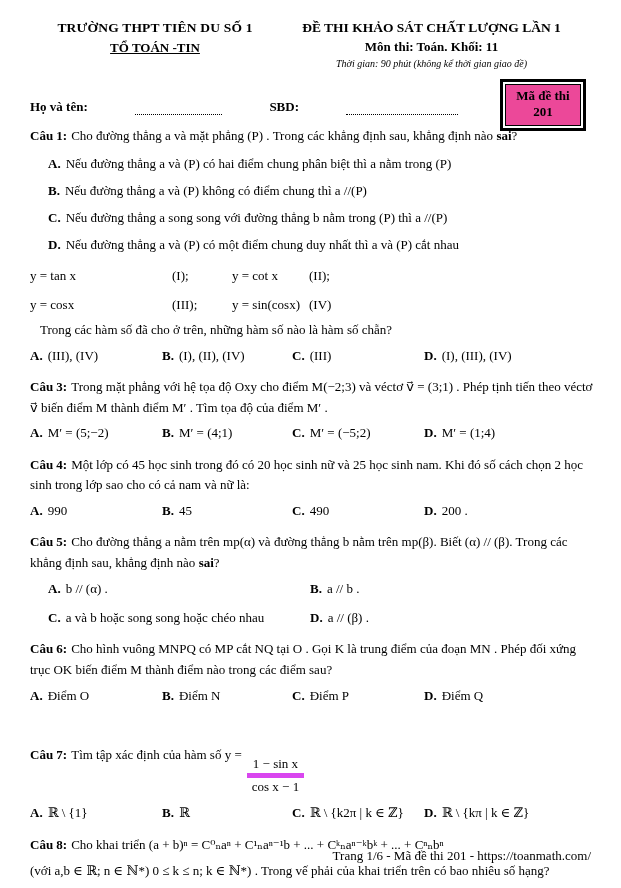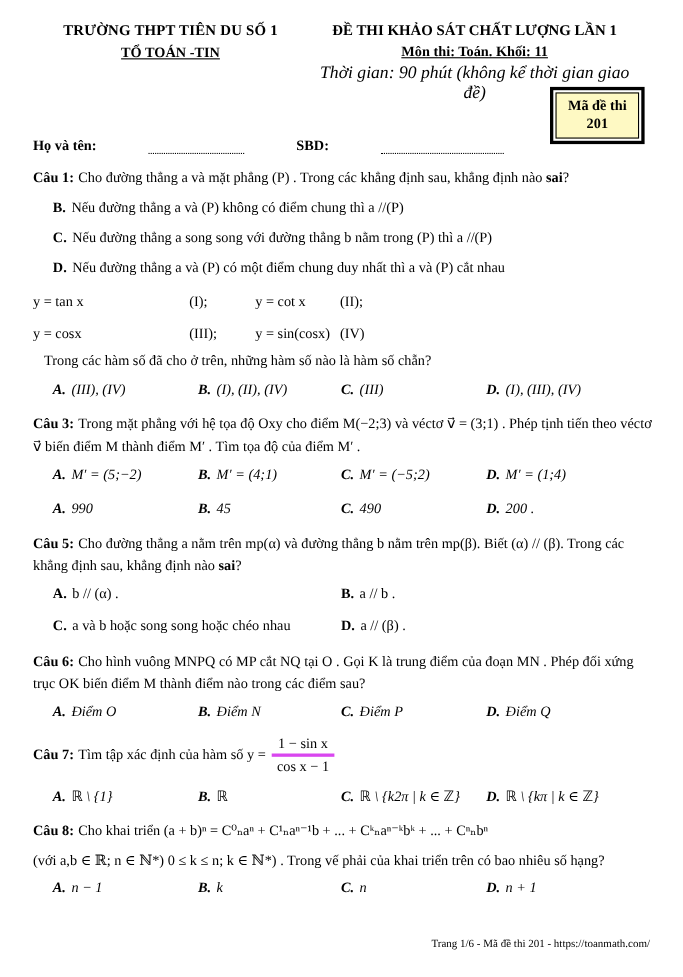--- a/index.html
+++ b/index.html
@@ -11,58 +11,58 @@
   }
   .page { position:relative; width:621px; height:888px; padding:20px 28px 0 30px; overflow:hidden; }
 
   
   .hdr { display:flex; }
   .hdr-left { width:250px; text-align:center; font-weight:bold; }
   .hdr-left .school { font-size:13.5px; letter-spacing:.2px; }
   .hdr-left .dept { margin-top:4px; text-decoration:underline; }
   .hdr-right { flex:1; text-align:center; padding-right:10px; }
   .hdr-right .title { font-weight:bold; font-size:13.5px; }
-  .hdr-right .subject { font-weight:bold; margin-top:3px;text-decoration:underline; }
-  .hdr-right .duration { font-style:italic; margin-top:3px; font-size:16px; }
+  .hdr-right .subject { font-weight:bold; margin-top:3px; }
+  .hdr-right .duration { font-style:italic; margin-top:3px; font-size:10px; }
 
   .code-box {
     position:absolute; top:84px; right:40px; width:76px;
-    padding:3px 2px 5px; text-align:center; font-weight:bold; background:#fef9c3;
+    padding:3px 2px 5px; text-align:center; font-weight:bold; background:#ec4899;
     border:1px solid #000; outline:3px solid #000; outline-offset:2px;
   }
   .code-box .l1 { display:block; }
   .code-box .l2 { display:block; }
 
   .name-row { display:flex; align-items:flex-end; margin-top:30px; width:428px; font-weight:bold;gap:47px; }
   .dots { border-bottom:1.6px dotted #000; height:14px; }
   .dots.grow { flex:1; }
   .dots.sbd { width:112px; }
 
   
   .q { margin-top:11px; }
   .stem { margin:0; line-height:1.6; }
   .qlabel { margin-right:4px; }
   .ol { margin-right:5px; }
   .opt { line-height:1.55; }
   .opts-list .opt { margin-left:18px; margin-top:7px; }
-  .opts-row { display:grid; grid-template-columns:132px 130px 132px auto; margin-left:18px; margin-top:5px;font-style:italic; }
+  .opts-row { display:grid; grid-template-columns:132px 130px 132px auto; margin-top:5px; }
   .opts-2col { display:grid; grid-template-columns:262px auto; margin-left:18px; margin-top:5px; row-gap:9px; }
 
   
   .fgrid { display:grid; grid-template-columns:142px 60px 77px 90px auto; line-height:1.6; row-gap:8px; }
   .fcell { white-space:nowrap; }
 
   
   .frac { display:inline-flex; flex-direction:column; text-align:center; vertical-align:middle; margin-left:5px; line-height:1.25; }
-  .frac .num { display:block; padding:0 5px 1px; border-bottom:3px solid #d946ef; }
+  .frac .num { display:block; padding:0 5px 1px; border-bottom:5px solid #d946ef;margin-top:39px; }
   .frac .den { display:block; padding:1px 5px 0; }
 
   .math { white-space:nowrap; }
 
-  .footer { position:absolute; right:30px; bottom:24px; font-size:10px; }
+  .footer { position:absolute; right:30px; bottom:24px; font-size:13px; }
 </style>
 </head>
 <body>
 
 <div class="page">
 
   <div class="hdr">
     <div class="hdr-left">
       <div class="school">TRƯỜNG THPT TIÊN DU SỐ 1</div>
       <div class="dept">TỔ TOÁN -TIN</div>
@@ -82,20 +82,21 @@
   <div class="name-row">
     <span>Họ và tên:</span>
     <span class="dots grow"></span>
     <span>SBD:</span>
     <span class="dots sbd"></span>
   </div>
 
   <section class="q">
     <p class="stem"><b class="qlabel">Câu 1:</b><span>Cho đường thẳng a và mặt phẳng (P) . Trong các khẳng định sau, khẳng định nào </span><b>sai</b><span>?</span></p>
     <div class="opts-list">
+      <div class="opt"><b class="ol">A.</b><span>Nếu đường thẳng a và (P) có hai điểm chung phân biệt thì a nằm trong (P)</span></div>
       <div class="opt"><b class="ol">B.</b><span>Nếu đường thẳng a và (P) không có điểm chung thì a //(P)</span></div>
       <div class="opt"><b class="ol">C.</b><span>Nếu đường thẳng a song song với đường thẳng b nằm trong (P) thì a //(P)</span></div>
       <div class="opt"><b class="ol">D.</b><span>Nếu đường thẳng a và (P) có một điểm chung duy nhất thì a và (P) cắt nhau</span></div>
     </div>
   </section>
 
   <section class="q">
     <div class="fgrid">
       <span class="fcell math">y = tan x</span>
       <span class="fcell">(I);</span>
@@ -120,20 +121,21 @@
     <p class="stem"><b class="qlabel">Câu 3:</b><span>Trong mặt phẳng với hệ tọa độ Oxy cho điểm M(−2;3) và véctơ v⃗ = (3;1) . Phép tịnh tiến theo véctơ v⃗ biến điểm M thành điểm M′ . Tìm tọa độ của điểm M′ .</span></p>
     <div class="opts-row">
       <div class="opt math"><b class="ol">A.</b><span>M′ = (5;−2)</span></div>
       <div class="opt math"><b class="ol">B.</b><span>M′ = (4;1)</span></div>
       <div class="opt math"><b class="ol">C.</b><span>M′ = (−5;2)</span></div>
       <div class="opt math"><b class="ol">D.</b><span>M′ = (1;4)</span></div>
     </div>
   </section>
 
   <section class="q">
+    <p class="stem"><b class="qlabel">Câu 4:</b><span>Một lớp có 45 học sinh trong đó có 20 học sinh nữ và 25 học sinh nam. Khi đó số cách chọn 2 học sinh trong lớp sao cho có cả nam và nữ là:</span></p>
     <div class="opts-row">
       <div class="opt"><b class="ol">A.</b><span>990</span></div>
       <div class="opt"><b class="ol">B.</b><span>45</span></div>
       <div class="opt"><b class="ol">C.</b><span>490</span></div>
       <div class="opt"><b class="ol">D.</b><span>200 .</span></div>
     </div>
   </section>
 
   <section class="q">
     <p class="stem"><b class="qlabel">Câu 5:</b><span>Cho đường thẳng a nằm trên mp(α) và đường thẳng b nằm trên mp(β). Biết (α) // (β). Trong các khẳng định sau, khẳng định nào </span><b>sai</b><span>?</span></p>

